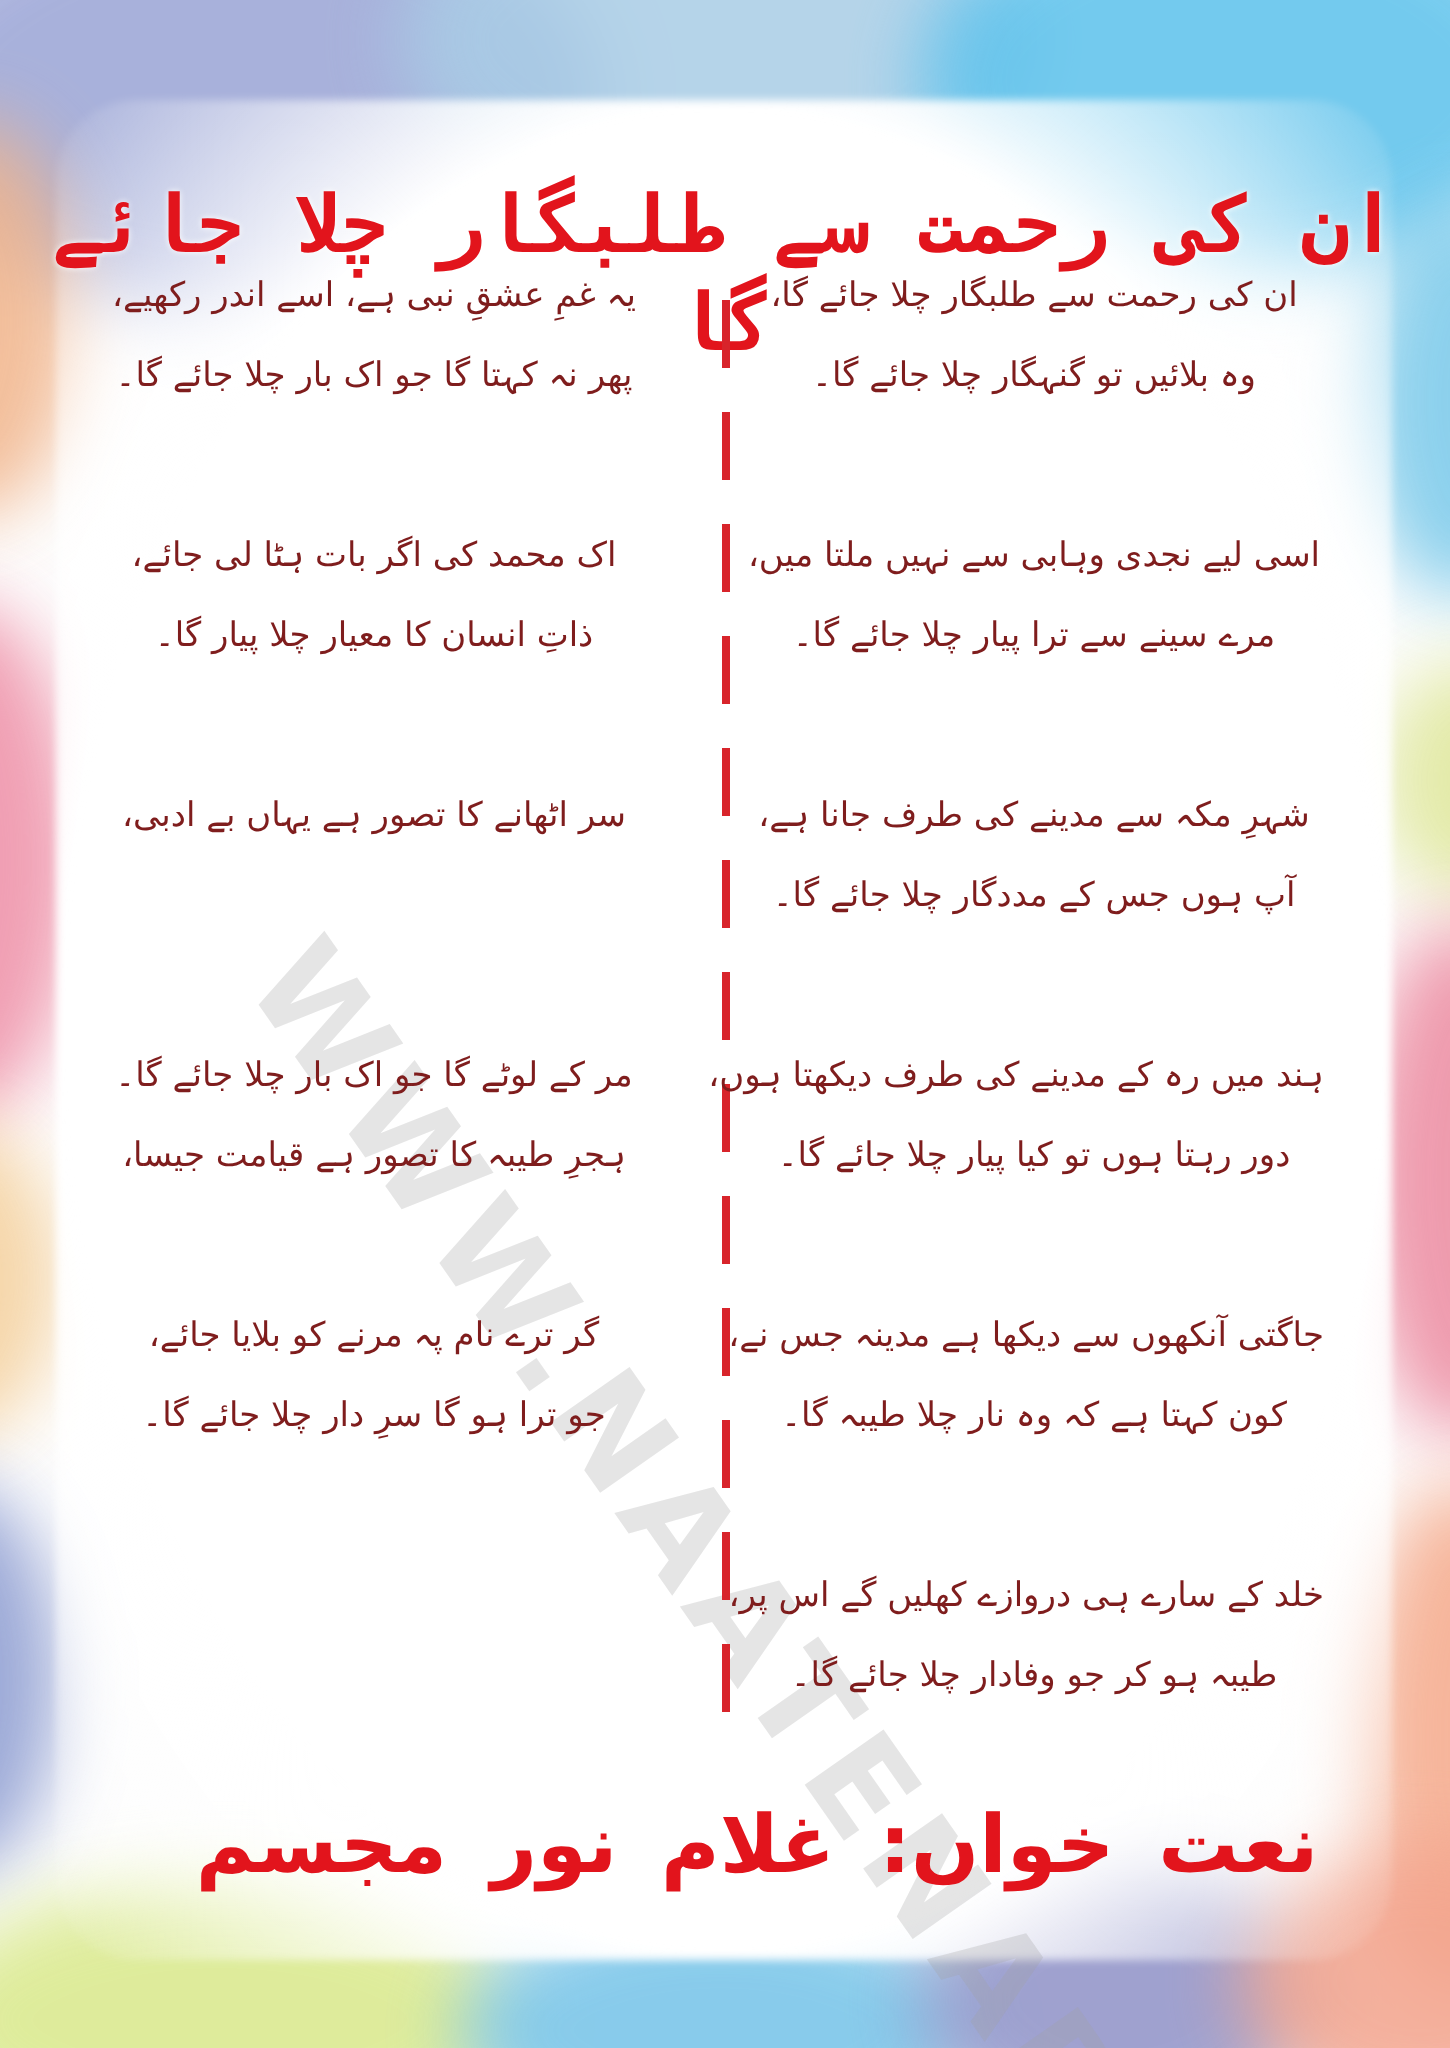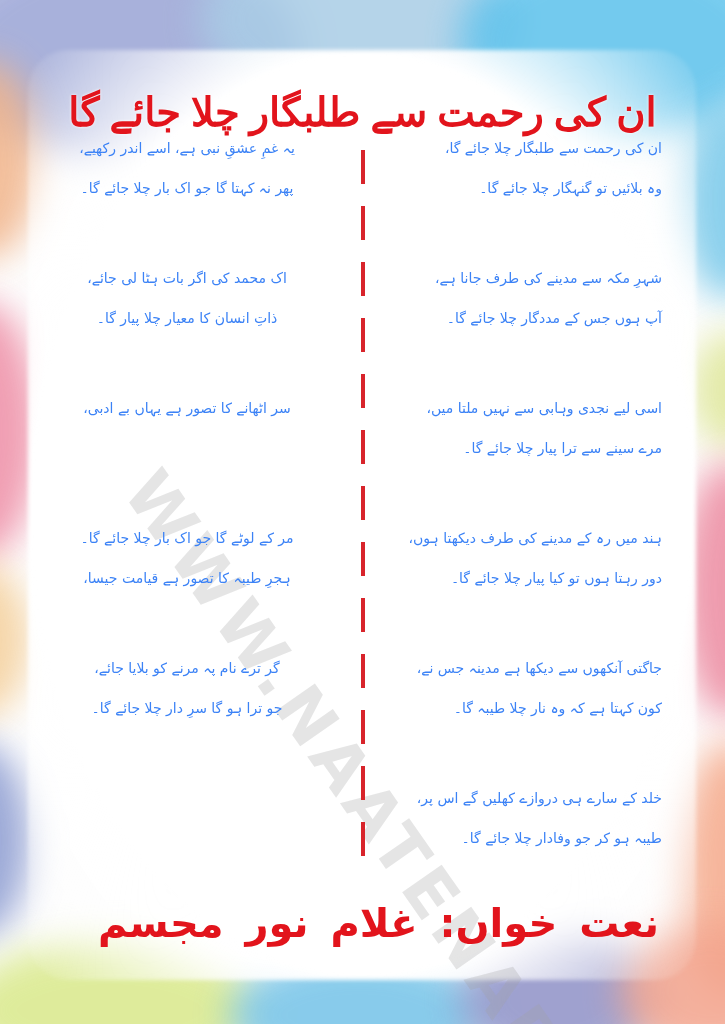--- a/index.html
+++ b/index.html
@@ -12,42 +12,42 @@
   .blob { position: absolute; border-radius: 50%; filter: blur(18px); opacity: 0.85; }
   .paper {
     position: absolute; left: 28px; top: 50px; width: 668px; height: 930px;
     background: radial-gradient(ellipse at center, #ffffff 70%, rgba(255,255,255,0.0) 100%);
     border-radius: 40px;
     filter: blur(2px);
   }
   .title {
     position: absolute; left: 0; right: 0; top: 62px; text-align: center;
     color: #e2141c; font-size: 40px; font-weight: bold; direction: rtl;
-    font-family: Liberation Serif, serif; letter-spacing: 2px;
+    font-family: Liberation Mono, monospace; letter-spacing: 2px;
     text-shadow: 0 0 3px #fff;
   }
   .watermark {
     position: absolute; left: 140px; top: 440px; width: 620px;
     transform: rotate(55deg); transform-origin: left center;
     color: rgba(160,160,160,0.28); font-size: 66px; font-weight: bold;
     font-family: "DejaVu Sans", sans-serif; letter-spacing: 6px; white-space: nowrap;
   }
   .divider {
     position: absolute; left: 361px; top: 150px; height: 710px; width: 4px;
     background: repeating-linear-gradient(to bottom, #d8242b 0 34px, transparent 34px 56px);
   }
   .col { position: absolute; top: 128px; width: 330px; direction: rtl; }
   .col.right { left: 372px; }
   .col.left { left: 22px; }
   .stanza { height: 130px; display: flex; flex-direction: column; justify-content: flex-start; }
   .line {
-    font-size: 14px; color: #3b82f6; line-height: 40px; white-space: nowrap;
+    font-size: 17px; color: #7f1d1d; line-height: 40px; white-space: nowrap;
     font-family: "DejaVu Sans", sans-serif;
   }
-  .right .line { text-align: right; padding-right: 40px; }
+  .right .line { text-align: center; padding-right: 40px; }
   .left .line { text-align: center; }
   .reciter {
     position: absolute; left: 0; right: 0; top: 900px; text-align: center;
     color: #e2141c; font-size: 40px; font-weight: bold; direction: rtl;
     font-family: "DejaVu Sans", sans-serif; word-spacing: 8px; margin-left: 32px;
   }
 </style>
 </head>
 <body>
 
@@ -75,26 +75,26 @@
 <h1 class="title">ان کی رحمت سے طلبگار چلا جائے گا</h1>
 
 <div class="divider"></div>
 
 <div class="col right">
   <div class="stanza">
     <div class="line">ان کی رحمت سے طلبگار چلا جائے گا،</div>
     <div class="line">وہ بلائیں تو گنہگار چلا جائے گا۔</div>
   </div>
   <div class="stanza">
+    <div class="line">اسی لیے نجدی وہابی سے نہیں ملتا میں،</div>
+    <div class="line">مرے سینے سے ترا پیار چلا جائے گا۔</div>
+  </div>
+  <div class="stanza">
     <div class="line">شہرِ مکہ سے مدینے کی طرف جانا ہے،</div>
     <div class="line">آپ ہوں جس کے مددگار چلا جائے گا۔</div>
-  </div>
-  <div class="stanza">
-    <div class="line">اسی لیے نجدی وہابی سے نہیں ملتا میں،</div>
-    <div class="line">مرے سینے سے ترا پیار چلا جائے گا۔</div>
   </div>
   <div class="stanza">
     <div class="line">ہند میں رہ کے مدینے کی طرف دیکھتا ہوں،</div>
     <div class="line">دور رہتا ہوں تو کیا پیار چلا جائے گا۔</div>
   </div>
   <div class="stanza">
     <div class="line">جاگتی آنکھوں سے دیکھا ہے مدینہ جس نے،</div>
     <div class="line">کون کہتا ہے کہ وہ نار چلا طیبہ گا۔</div>
   </div>
   <div class="stanza">

